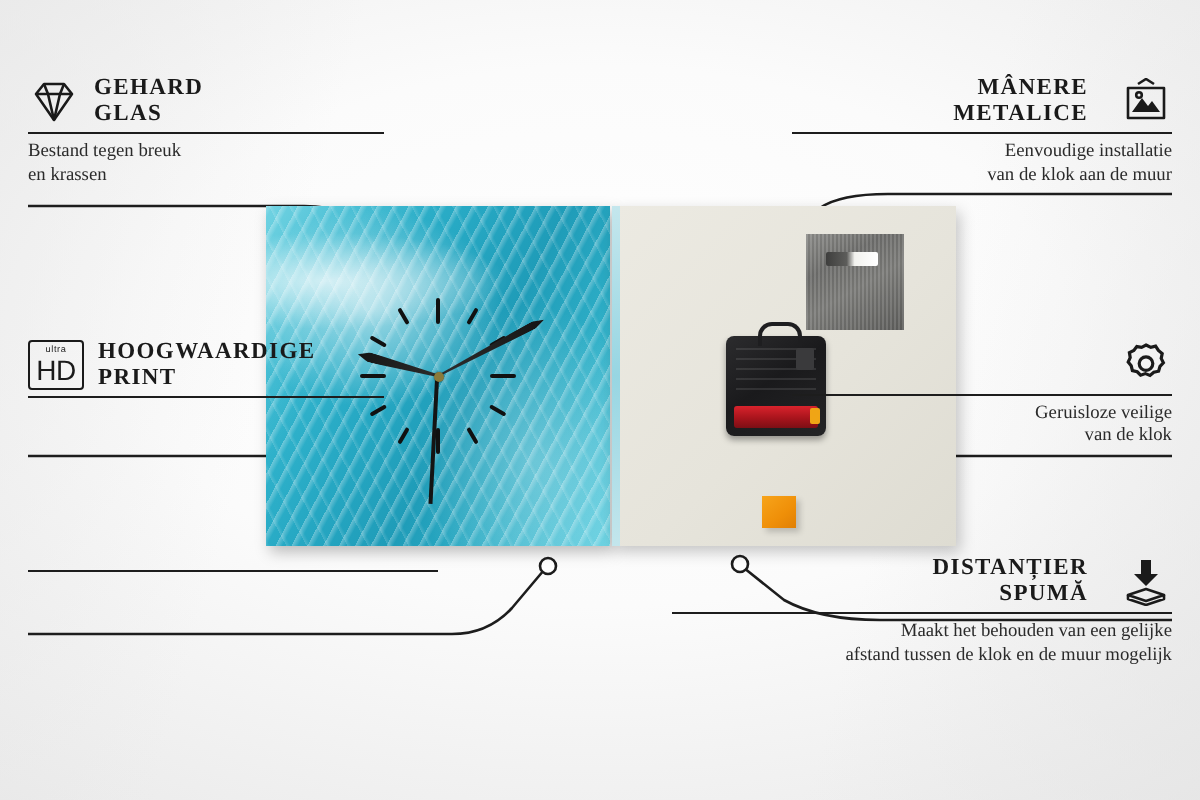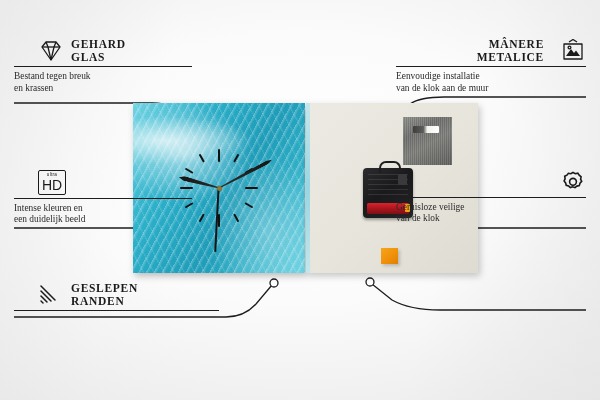--- a/index.html
+++ b/index.html
@@ -17,33 +17,33 @@
     content:"";position:absolute;inset:0;
     background:linear-gradient(105deg, rgba(230,230,230,.55) 0%, rgba(255,255,255,0) 26%, rgba(255,255,255,0) 72%, rgba(228,228,228,.6) 100%);
     pointer-events:none;
   }
 
   
   #wires{position:absolute;left:0;top:0;width:600px;height:400px;}
 
   
   .feat{position:absolute;}
-  .feat .hdr{display:flex;align-items:center;gap:7px;margin-left:24px;}
+  .feat .hdr{display:flex;align-items:center;gap:7px;}
   .feat.right .hdr{justify-content:flex-end;gap:16px;}
   .feat .ttl{
     font-size:11.5px;line-height:12.6px;letter-spacing:.7px;
     color:#1a1a1a;font-weight:700;text-transform:uppercase;
     white-space:pre-line;
   }
   .feat.right .ttl{text-align:right;}
   .feat .rule{height:1px;background:#1d1d1d;margin:3px 0 4px 0;}
   .feat .desc{
     font-size:9.4px;line-height:11.4px;color:#2b2b2b;white-space:pre-line;
   }
-  .feat.right .desc{text-align:left;}
+  .feat.right .desc{text-align:right;}
   .ico{width:26px;height:24px;flex:0 0 26px;display:block;}
 
   
   .hdbox{
     width:26px;height:23px;border:1.4px solid #1a1a1a;border-radius:2px;
     display:flex;flex-direction:column;align-items:center;justify-content:center;
     font-family:"Liberation Sans", sans-serif;color:#1a1a1a;line-height:1;
   }
   .hdbox .u{font-size:4.6px;letter-spacing:.3px;margin-bottom:.5px;}
   .hdbox .d{font-size:14px;font-weight:400;letter-spacing:-.2px;}
@@ -232,39 +232,27 @@
     <div class="desc">Bestand tegen breuk
 en krassen</div>
   </div>
 
   <div class="feat" style="left:14px;top:170px;width:178px;">
     <div class="hdr">
       <div class="hdbox">
         <span class="u">ultra</span>
         <span class="d">HD</span>
       </div>
-    </div>
-    <div class="rule"></div>
-    <div class="desc">Intense kleuren en
-een duidelijk beeld</div>
+      <div class="ttl">HOOGWAARDIGE
+PRINT</div>
+    </div>
+    <div class="rule"></div>
   </div>
 
   <div class="feat" style="left:14px;top:282px;width:205px;">
-    <div class="hdr">
-      <svg class="ico" viewBox="0 0 26 24">
-        <g stroke="#1a1a1a" stroke-width="1.5" fill="none" stroke-linecap="round">
-          <path d="M3,3 L17,17"></path>
-            <path d="M3,8 L13,18"></path>
-            <path d="M3,13 L9,19"></path>
-            <path d="M3,18 L5,20"></path>
-        </g>
-      </svg>
-      <div class="ttl">GESLEPEN
-RANDEN</div>
-    </div>
     <div class="rule"></div>
   </div>
 
   <div class="feat right" style="right:14px;top:38px;width:190px;">
     <div class="hdr">
       <div class="ttl">MÂNERE
 METALICE</div>
       <svg class="ico" viewBox="0 0 26 24">
         <g fill="none" stroke="#1a1a1a" stroke-width="1.3" stroke-linejoin="round">
           <path d="M9,3 L13,0.5 L17,3"></path>
@@ -286,14 +274,32 @@
           <path d="M13,2.5 l2.4,1.2 2.4,-0.6 1.4,2.1 1.9,1.6 -0.5,2.4 1.1,2.2 -1.7,1.8 -0.7,2.4 -2.4,0.5 -1.9,1.6 -2.3,-0.9 -2.4,0.8 -1.7,-1.7 -2.4,-0.6 -0.6,-2.4 -1.5,-1.9 1,-2.2 -0.4,-2.5 2.2,-1.1 1.5,-1.9 2.4,0.4 z"></path>
           <circle cx="13" cy="11.8" r="3.4"></circle>
         </g>
       </svg>
     </div>
     <div class="rule"></div>
     <div class="desc">Geruisloze veilige
 van de klok</div>
   </div>
 
+  <div class="feat right" style="right:14px;top:278px;width:250px;">
+    <div class="hdr">
+      <div class="ttl">DISTANȚIER
+SPUMĂ</div>
+      <svg class="ico" viewBox="0 0 26 24">
+        <g fill="#1a1a1a">
+          <path d="M10.5,1 h5 v7 h3.5 L13,14 L7,8 h3.5 z"></path>
+        </g>
+        <g fill="none" stroke="#1a1a1a" stroke-width="1.3" stroke-linejoin="round">
+          <path d="M13,15.5 L22,18.5 L13,21.5 L4,18.5 Z"></path>
+          <path d="M4,18.5 v2 L13,23.5 L22,20.5 v-2"></path>
+        </g>
+      </svg>
+    </div>
+    <div class="rule"></div>
+    <div class="desc">Maakt het behouden van een gelijke
+afstand tussen de klok en de muur mogelijk</div>
+  </div>
 
 </div>
 
 </body></html>

